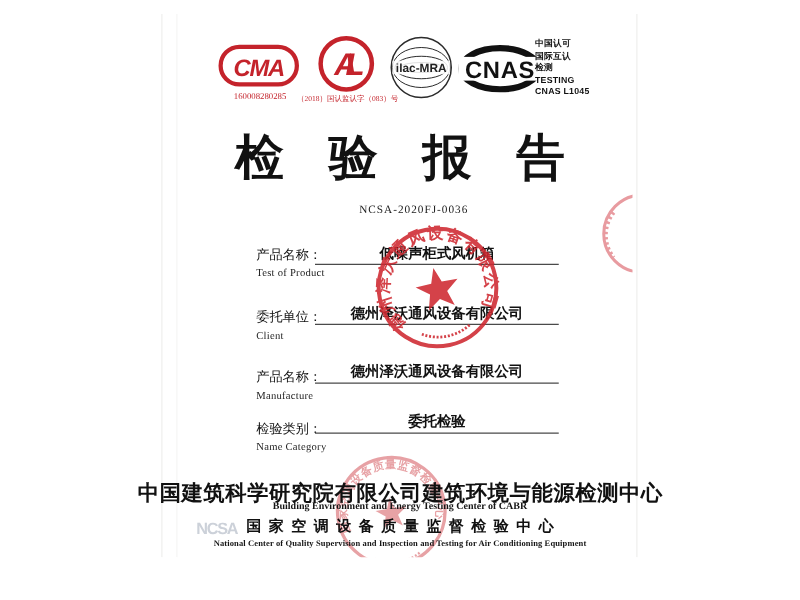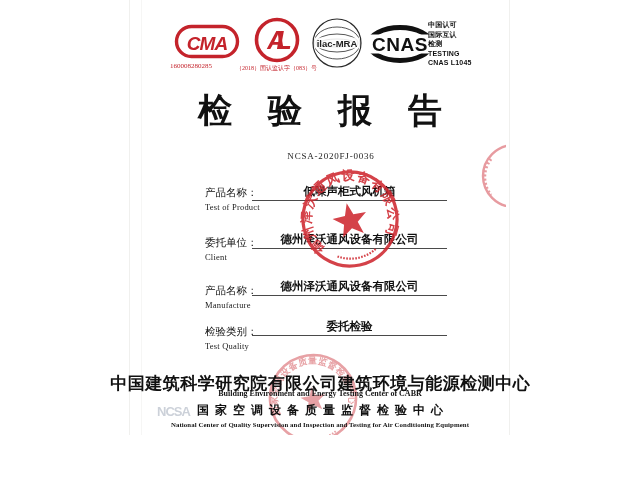--- a/index.html
+++ b/index.html
@@ -1,27 +1,27 @@
 <!DOCTYPE html>
 <html><head>
 <meta charset="utf-8">
 <style>
   html,body{margin:0;padding:0;background:#fff;}
   #page{position:relative;width:640px;height:435px;background:#fff;overflow:hidden;
-        font-family:"Liberation Serif","DejaVu Serif",serif;color:#1a1a1a;}
+        font-family:"Liberation Serif","DejaVu Serif",serif;color:#1a1a1a;margin-top:11px;}
   .abs{position:absolute;}
   .ctr{left:0;width:640px;text-align:center;}
   
   .scanline{position:absolute;top:0;bottom:0;width:1px;background:#f0f0ee;}
   
-  .logoCaption{position:absolute;color:#c4232b;text-align:left;font-family:"Liberation Serif",serif;}
+  .logoCaption{position:absolute;color:#c4232b;text-align:center;font-family:"Liberation Serif",serif;}
   .accred{position:absolute;left:428px;top:20px;font-family:"Liberation Sans","DejaVu Sans",sans-serif;
           font-size:7px;font-weight:bold;line-height:9.6px;color:#111;letter-spacing:.2px;}
   
-  .titleCn{top:88px;font-size:34px;font-weight:bold;letter-spacing:36px;text-indent:36px;color:#111;}
+  .titleCn{top:88px;font-size:39px;font-weight:bold;letter-spacing:36px;text-indent:36px;color:#111;}
   .titleEn{top:127px;font-size:21px;letter-spacing:2.5px;text-indent:2.5px;color:#151515;}
   .reportNo{top:151px;font-size:9px;letter-spacing:.8px;color:#222;padding-left:11px;}
   
   .flabel{position:absolute;left:205px;width:120px;font-size:10.5px;color:#111;}
   .flabel .en{display:block;font-size:8.5px;margin-top:2px;color:#222;letter-spacing:.2px;}
   .fvalue{position:absolute;left:252px;width:195px;height:16px;text-align:center;
           font-size:11.5px;font-weight:700;color:#111;border-bottom:1px solid #4a4a4a;}
   
   .seal{position:absolute;pointer-events:none;}
   
@@ -99,21 +99,21 @@
   <div class="fvalue" style="top:232px">德州泽沃通风设备有限公司</div>
 
   <div class="flabel" style="top:284px">
     <span>产品名称：</span>
     <span class="en">Manufacture</span>
   </div>
   <div class="fvalue" style="top:279px">德州泽沃通风设备有限公司</div>
 
   <div class="flabel" style="top:325px">
     <span>检验类别：</span>
-    <span class="en">Test Quality</span>
+    <span class="en">Name Category</span>
   </div>
   <div class="fvalue" style="top:319px">委托检验</div>
 
   <svg class="seal" style="left:298px;top:167px;opacity:.88;transform:rotate(-12deg)" width="104" height="104" viewBox="0 0 104 104">
     <circle cx="52" cy="52" r="47" fill="none" stroke="#cf2830" stroke-width="3.2"></circle>
     <path id="sealArc1" d="M 18,71 A 39,39 0 1,1 86,71" fill="none"></path>
     <text font-size="13" font-weight="bold" fill="#cf2830" letter-spacing="1.5">
       <textPath href="#sealArc1" startOffset="50%" text-anchor="middle">德州泽沃通风设备有限公司</textPath>
     </text>
     <polygon fill="#cf2830" points="52,36 56.3,48 69.1,48.4 59,56.3 62.6,68.6 52,61.4 41.4,68.6 45,56.3 34.9,48.4 47.7,48"></polygon>

